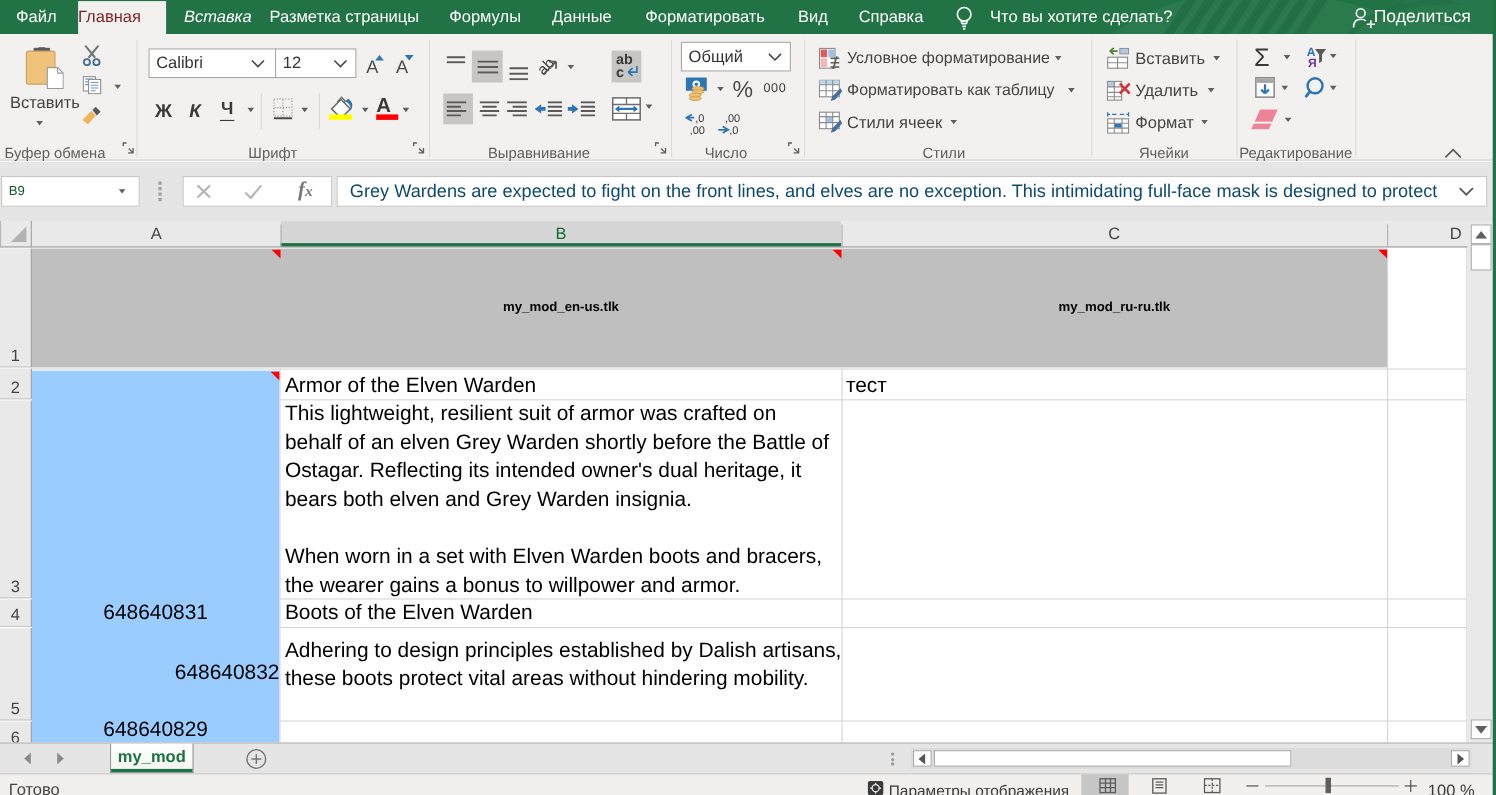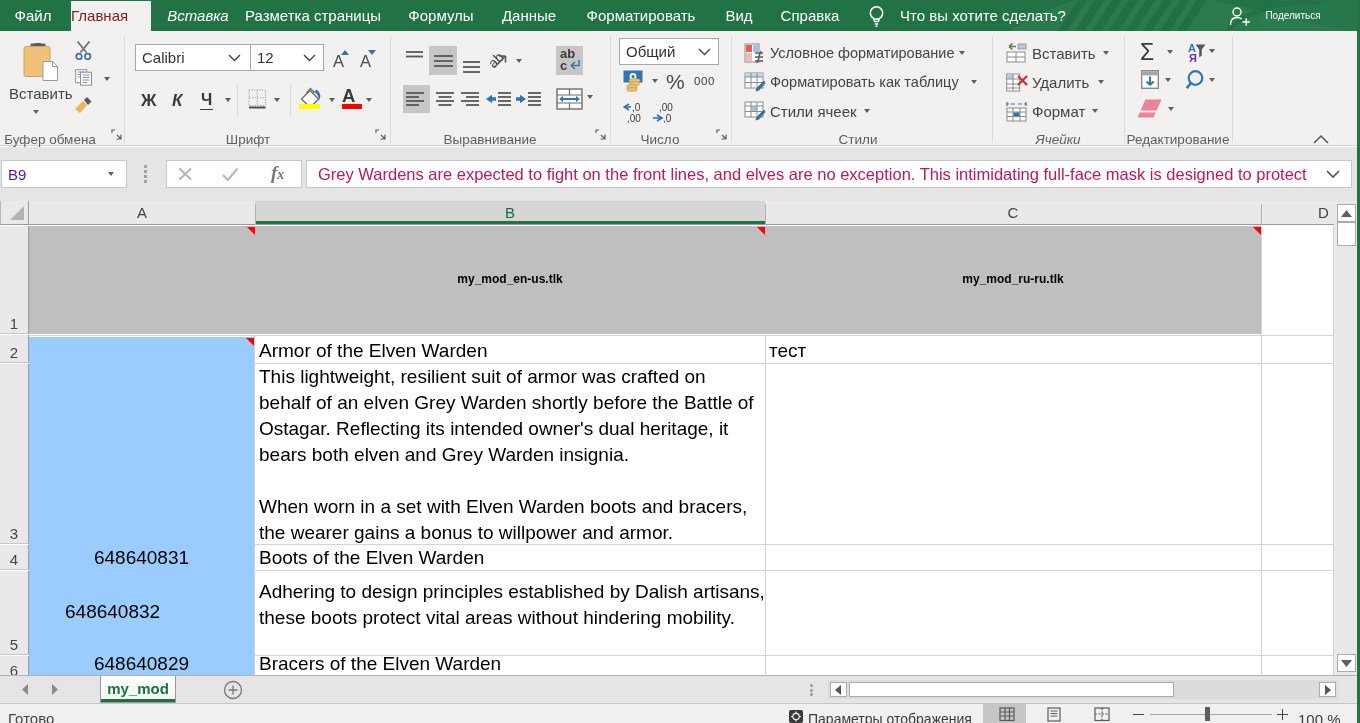--- a/index.html
+++ b/index.html
@@ -60,21 +60,21 @@
   <svg class="abs" style="left:867px;top:4px" width="20" height="24" viewBox="0 0 20 24" fill="none" stroke="#fff" stroke-width="1.5">
     <circle cx="9.5" cy="9" r="6.2"></circle>
     <path d="M7 15 L7.3 17.5 M12 15 L11.7 17.5 M7.3 17.5 H11.7 M7.8 20 H11.2 M8.5 22.3 H10.5"></path>
   </svg>
   <span class="tab" style="left:983px;">Что вы хотите сделать?</span>
   <svg class="abs" style="left:1228px;top:6px" width="26" height="20" viewBox="0 0 26 20" fill="none" stroke="#fff" stroke-width="1.4">
     <circle cx="9" cy="6" r="4"></circle>
       <path d="M2.5 19 Q2.5 11.5 9 11.5 Q12 11.5 13.8 13"></path>
       <path d="M14.5 16 L22 16 M18.2 12.3 L18.2 19.7"></path>
   </svg>
-  <span class="tab" style="left:1293px;font-size:10px;">Поделиться</span>
+  <span class="tab" style="left:1293px;font-size:16px;">Поделиться</span>
 </div>
 
 <div id="ribbon">
   <div class="gdiv" style="left:124px;"></div>
   <div class="gdiv" style="left:390px;"></div>
   <div class="gdiv" style="left:610px;"></div>
   <div class="gdiv" style="left:731px;"></div>
   <div class="gdiv" style="left:992px;"></div>
   <div class="gdiv" style="left:1124px;"></div>
   <div class="gdiv" style="left:1232px;"></div>
@@ -305,21 +305,21 @@
   <span class="rtxt" style="left:1032px;top:43px;">Удалить</span>
   <div class="caret" style="left:1098px;top:49px;"></div>
   <svg class="abs" style="left:1006px;top:70px;" width="21" height="21" viewBox="0 0 21 21">
     <path d="M3 3 L1 3 M1 1 L1 5 M18 3 L20 3 M20 1 L20 5 M5 3 L9 3 M12 3 L16 3" stroke="#2e75b6" stroke-width="1.2" fill="none"></path>
     <rect x="1" y="7" width="19" height="13" fill="#fff" stroke="#8a8a8a"></rect>
     <path d="M1 11 H20 M1 15.5 H20 M7 7 V20 M14 7 V20" stroke="#8a8a8a"></path>
     <rect x="7.5" y="11.5" width="6" height="3.5" fill="#2e75b6"></rect>
   </svg>
   <span class="rtxt" style="left:1032px;top:72px;">Формат</span>
   <div class="caret" style="left:1092px;top:78px;"></div>
-  <div class="glabel" style="left:1058px;font-style:italic;">Ячейки</div>
+  <div class="glabel" style="left:1058px;">Ячейки</div>
 
   <span class="rtxt" style="left:1140px;top:8px;font-size:23px;color:#3a3a3a;">Σ</span>
   <div class="caret" style="left:1167px;top:19px;"></div>
   <span class="rtxt" style="left:1188px;top:11px;font-size:11px;font-weight:bold;color:#2e75b6;">А</span>
   <span class="rtxt" style="left:1189px;top:21px;font-size:11px;font-weight:bold;color:#7030a0;">Я</span>
   <svg class="abs" style="left:1195px;top:13px;" width="11" height="15">
       <path d="M0.5 0.5 H10.5 L6.8 5.5 V11.5 L4.2 13.5 V5.5 Z" fill="#595959"></path>
     </svg>
   <div class="caret" style="left:1209px;top:18px;"></div>
   <svg class="abs" style="left:1141px;top:38.5px;" width="18" height="19" viewBox="0 0 18 19">
@@ -352,41 +352,41 @@
   <svg class="abs" style="left:595px;top:98px;" width="12" height="12" viewBox="0 0 12 12">
       <path d="M1 4 V1 H4 M6 6 L10 10 M10 5.5 V10 H5.5" stroke="#605e5c" stroke-width="1.2" fill="none"></path>
     </svg>
   <svg class="abs" style="left:716px;top:98px;" width="12" height="12" viewBox="0 0 12 12">
       <path d="M1 4 V1 H4 M6 6 L10 10 M10 5.5 V10 H5.5" stroke="#605e5c" stroke-width="1.2" fill="none"></path>
     </svg>
 </div>
 
 <div id="fbar">
   <div class="fbox" style="left:1px;top:13px;width:126px;height:28px;"></div>
-  <span class="abs" style="left:8px;top:19px;font-size:15px;color:#4c1d95;">B9</span>
+  <span class="abs" style="left:8px;top:19px;font-size:12px;color:#14532d;">B9</span>
   <div class="caret" style="left:108px;top:25px;"></div>
   <div class="fbox" style="left:166px;top:13px;width:136px;height:28px;"></div>
   <svg class="abs" style="left:178px;top:20px;" width="15" height="14">
       <path d="M1.5 1.5 L13 12.5 M13 1.5 L1.5 12.5" stroke="#b8b6b4" stroke-width="2" fill="none"></path>
     </svg>
   <svg class="abs" style="left:222px;top:20px;" width="17" height="14">
       <path d="M1 8 L6 13 L15.5 1.5" stroke="#b8b6b4" stroke-width="2" fill="none"></path>
     </svg>
   <span class="abs" style="left:271px;top:15px;font-family:'Liberation Serif',serif;font-style:italic;font-weight:bold;font-size:19px;color:#777;">f<span style="font-size:14px;">x</span></span>
   <div class="fbox" style="left:306px;top:13px;width:1046px;height:28px;"></div>
   <svg class="abs" style="left:1326px;top:23px;" width="14" height="9">
       <path d="M1 1 L7 7 L13 1" stroke="#555" stroke-width="1.6" fill="none"></path>
     </svg>
   <div class="abs" style="left:144px;top:18px;width:3px;height:18px;">
     <div style="width:3px;height:3px;background:#a3a1a0;margin-bottom:2px;"></div>
     <div style="width:3px;height:3px;background:#a3a1a0;margin-bottom:2px;"></div>
     <div style="width:3px;height:3px;background:#a3a1a0;margin-bottom:2px;"></div>
     <div style="width:3px;height:3px;background:#a3a1a0;"></div>
   </div>
-  <span class="abs" style="left:318px;top:17.5px;font-size:16.5px;color:#be185d;white-space:nowrap;">Grey Wardens are expected to fight on the front lines, and elves are no exception. This intimidating full-face mask is designed to protect</span>
+  <span class="abs" style="left:318px;top:17.5px;font-size:16.5px;color:#0c4a6e;white-space:nowrap;">Grey Wardens are expected to fight on the front lines, and elves are no exception. This intimidating full-face mask is designed to protect</span>
 </div>
 
 <div id="grid">
 
   <div class="colhead" style="left:0;width:29px;border-right:1px solid #9b9b9b;border-bottom:1px solid #9b9b9b;">
     <svg width="28" height="23" style="position:absolute;left:0;top:0;">
         <polygon points="24,5 24,19 10,19" fill="#b2b2b2"></polygon>
       </svg>
   </div>
   <div class="colhead" style="left:29px;width:226px;border-bottom:1px solid #9b9b9b;">A</div>
@@ -435,29 +435,28 @@
 
   <div class="redtri" style="left:247px;top:26px;"></div>
   <div class="redtri" style="left:757px;top:26px;"></div>
   <div class="redtri" style="left:1253px;top:26px;"></div>
   <div class="redtri" style="left:246px;top:137px;"></div>
 
   <div class="cell" style="left:255px;top:71px;width:510px;font-size:12px;font-weight:bold;text-align:center;">my_mod_en-us.tlk</div>
   <div class="cell" style="left:765px;top:71px;width:496px;font-size:12px;font-weight:bold;text-align:center;">my_mod_ru-ru.tlk</div>
 
   <div class="cell" style="left:29px;top:346px;width:225px;text-align:center;">648640831</div>
-  <div class="cell" style="left:29px;top:400px;width:225px;text-align:left;margin-left:36px;">648640832</div>
+  <div class="cell" style="left:29px;top:400px;width:225px;text-align:right;">648640832</div>
   <div class="cell" style="left:29px;top:452px;width:225px;text-align:center;">648640829</div>
 
   <div class="cell" style="left:259px;top:139px;">Armor of the Elven Warden</div>
   <div class="cell" style="left:769px;top:139px;">тест</div>
   <div class="cell" style="left:259px;top:163px;line-height:26px;">This lightweight, resilient suit of armor was crafted on<br>behalf of an elven Grey Warden shortly before the Battle of<br>Ostagar. Reflecting its intended owner's dual heritage, it<br>bears both elven and Grey Warden insignia.<br>&nbsp;<br>When worn in a set with Elven Warden boots and bracers,<br>the wearer gains a bonus to willpower and armor.</div>
   <div class="cell" style="left:259px;top:378px;line-height:26px;">Adhering to design principles established by Dalish artisans,<br>these boots protect vital areas without hindering mobility.</div>
   <div class="cell" style="left:259px;top:346px;">Boots of the Elven Warden</div>
-  <div class="cell" style="left:259px;top:452px;">Bracers of the Elven Warden</div>
 
   <div style="position:absolute;left:1334px;top:0;width:23px;height:474px;background:#e9e9e9;"></div>
   <div style="position:absolute;left:1337px;top:3px;width:19px;height:18px;background:#fff;border:1px solid #ababab;"></div>
   <svg style="position:absolute;left:1341px;top:9px;" width="11" height="7">
       <polygon points="5.5,0 11,7 0,7" fill="#606060"></polygon>
     </svg>
   <div style="position:absolute;left:1337px;top:21px;width:19px;height:24px;background:#fff;border:1px solid #ababab;"></div>
   <div style="position:absolute;left:1337px;top:453px;width:19px;height:18px;background:#fff;border:1px solid #ababab;"></div>
   <svg style="position:absolute;left:1341px;top:459px;" width="11" height="7">
       <polygon points="5.5,7 11,0 0,0" fill="#606060"></polygon>

